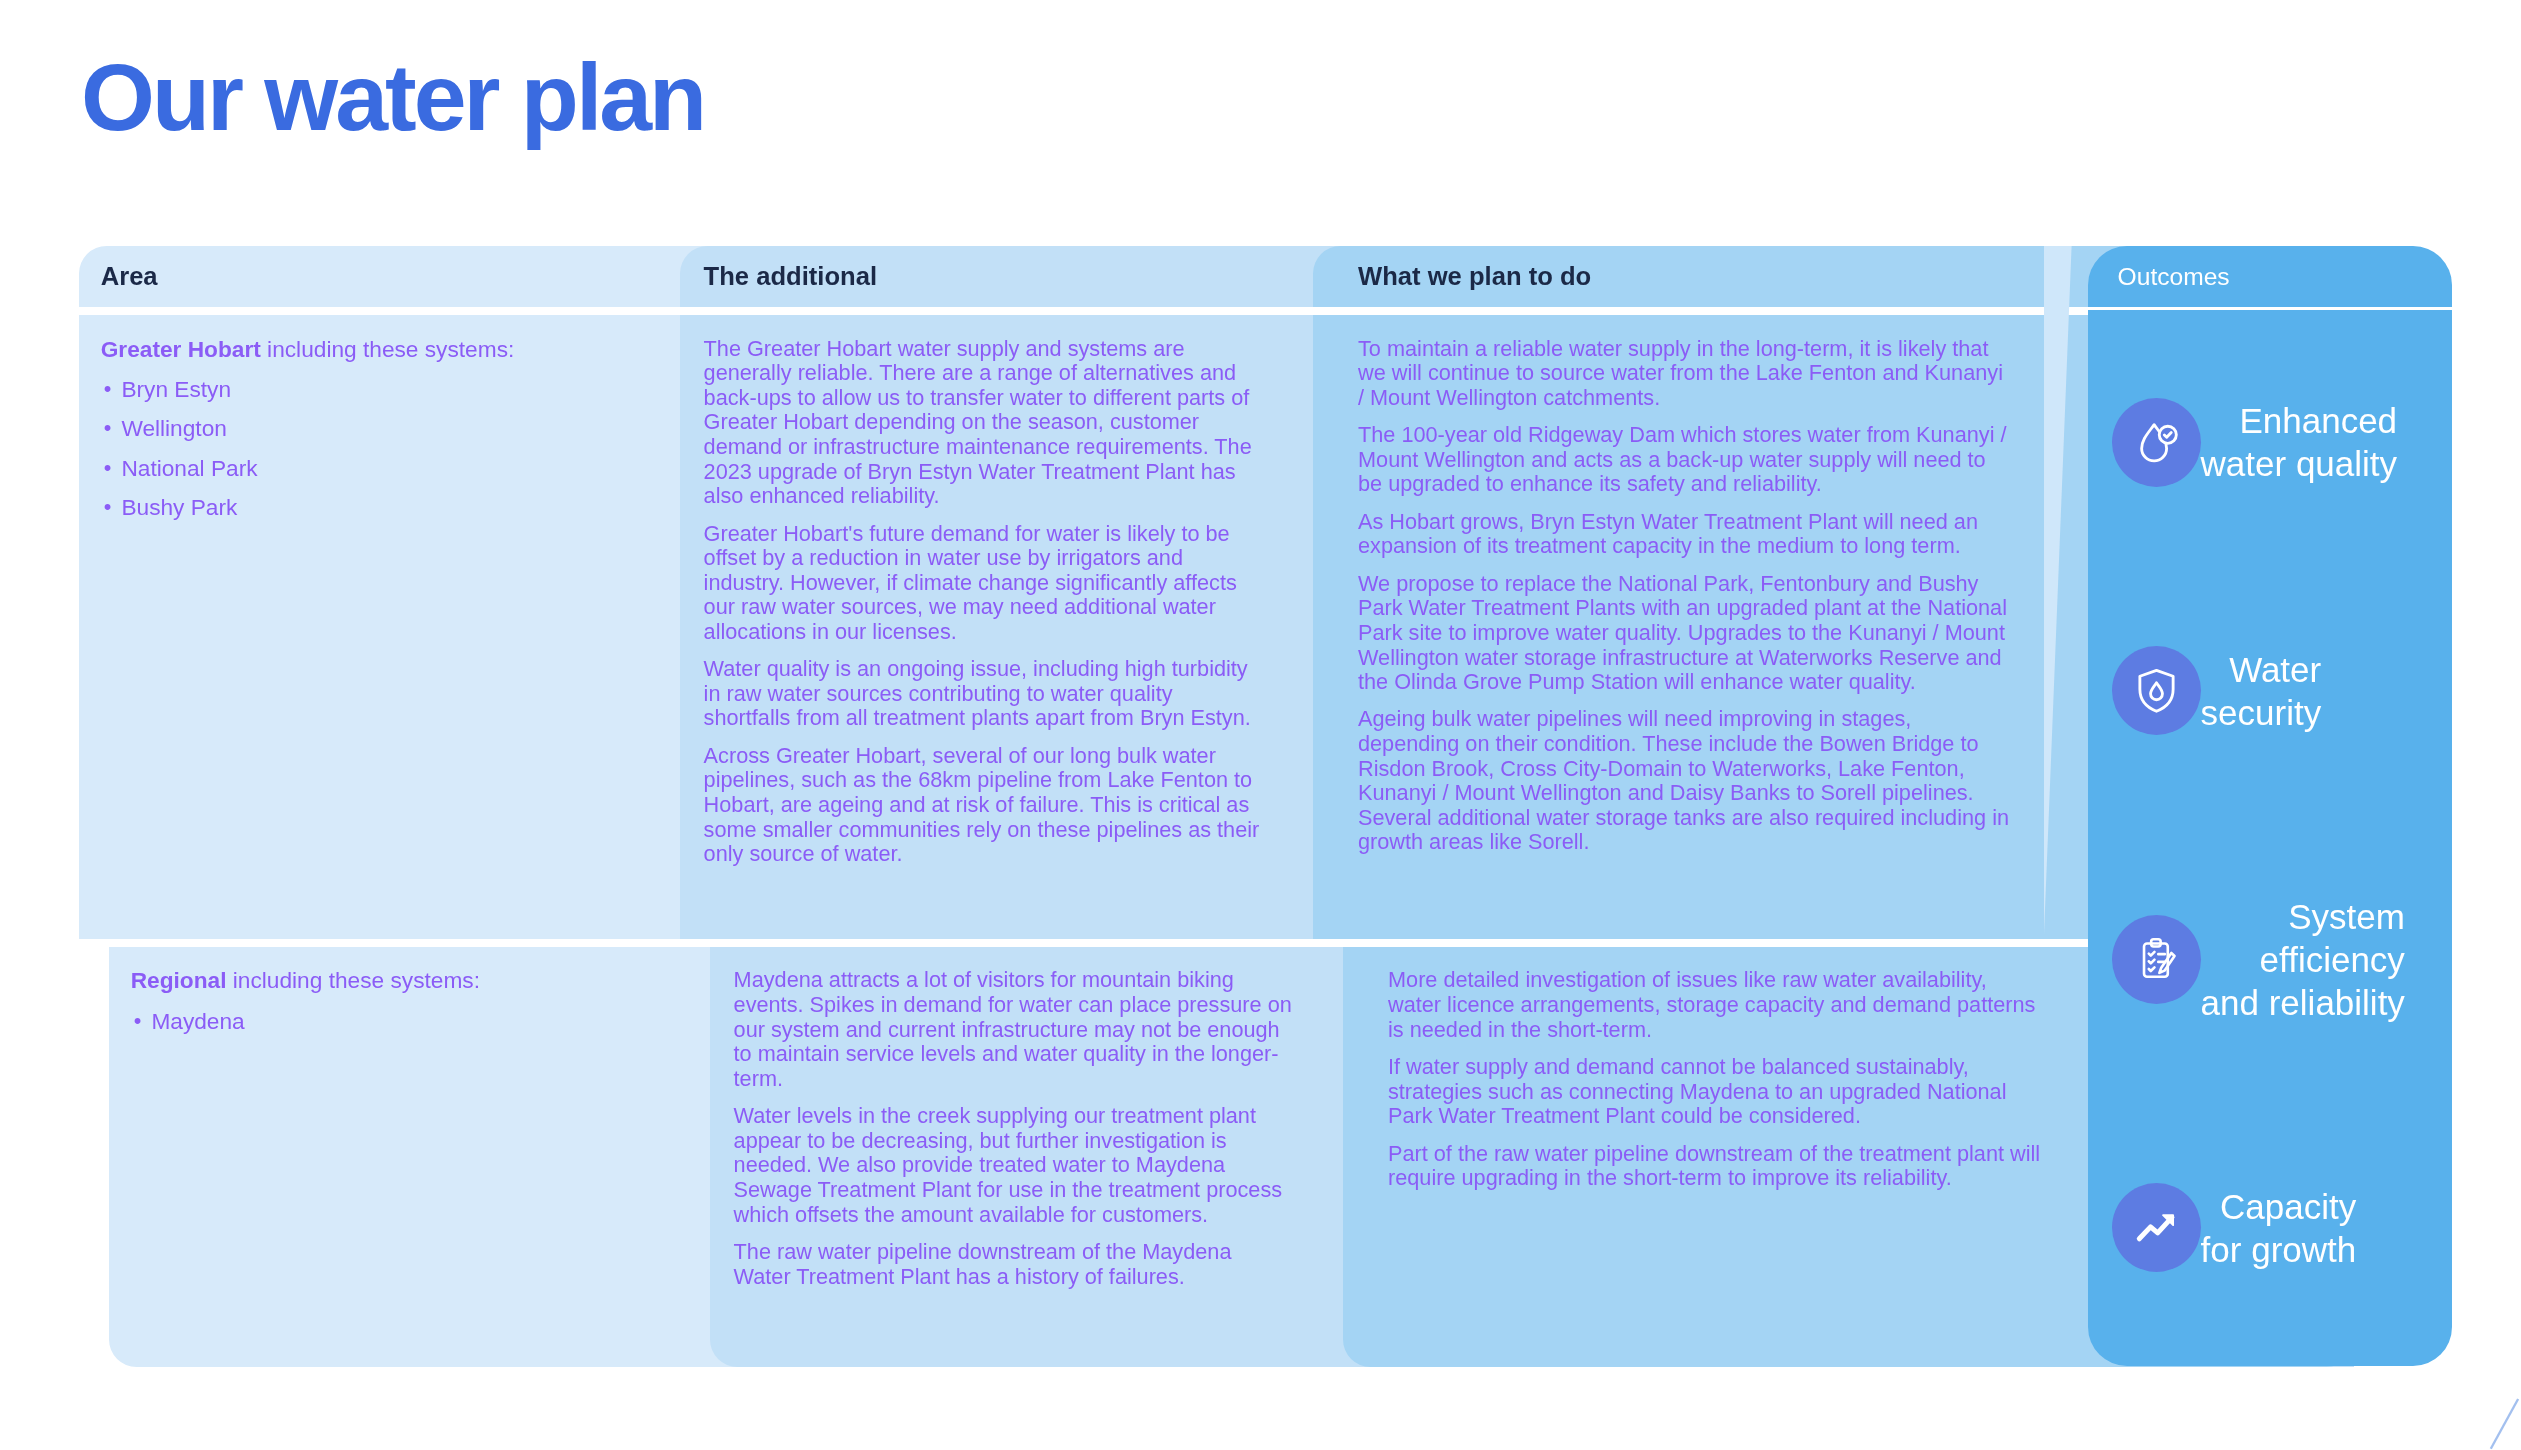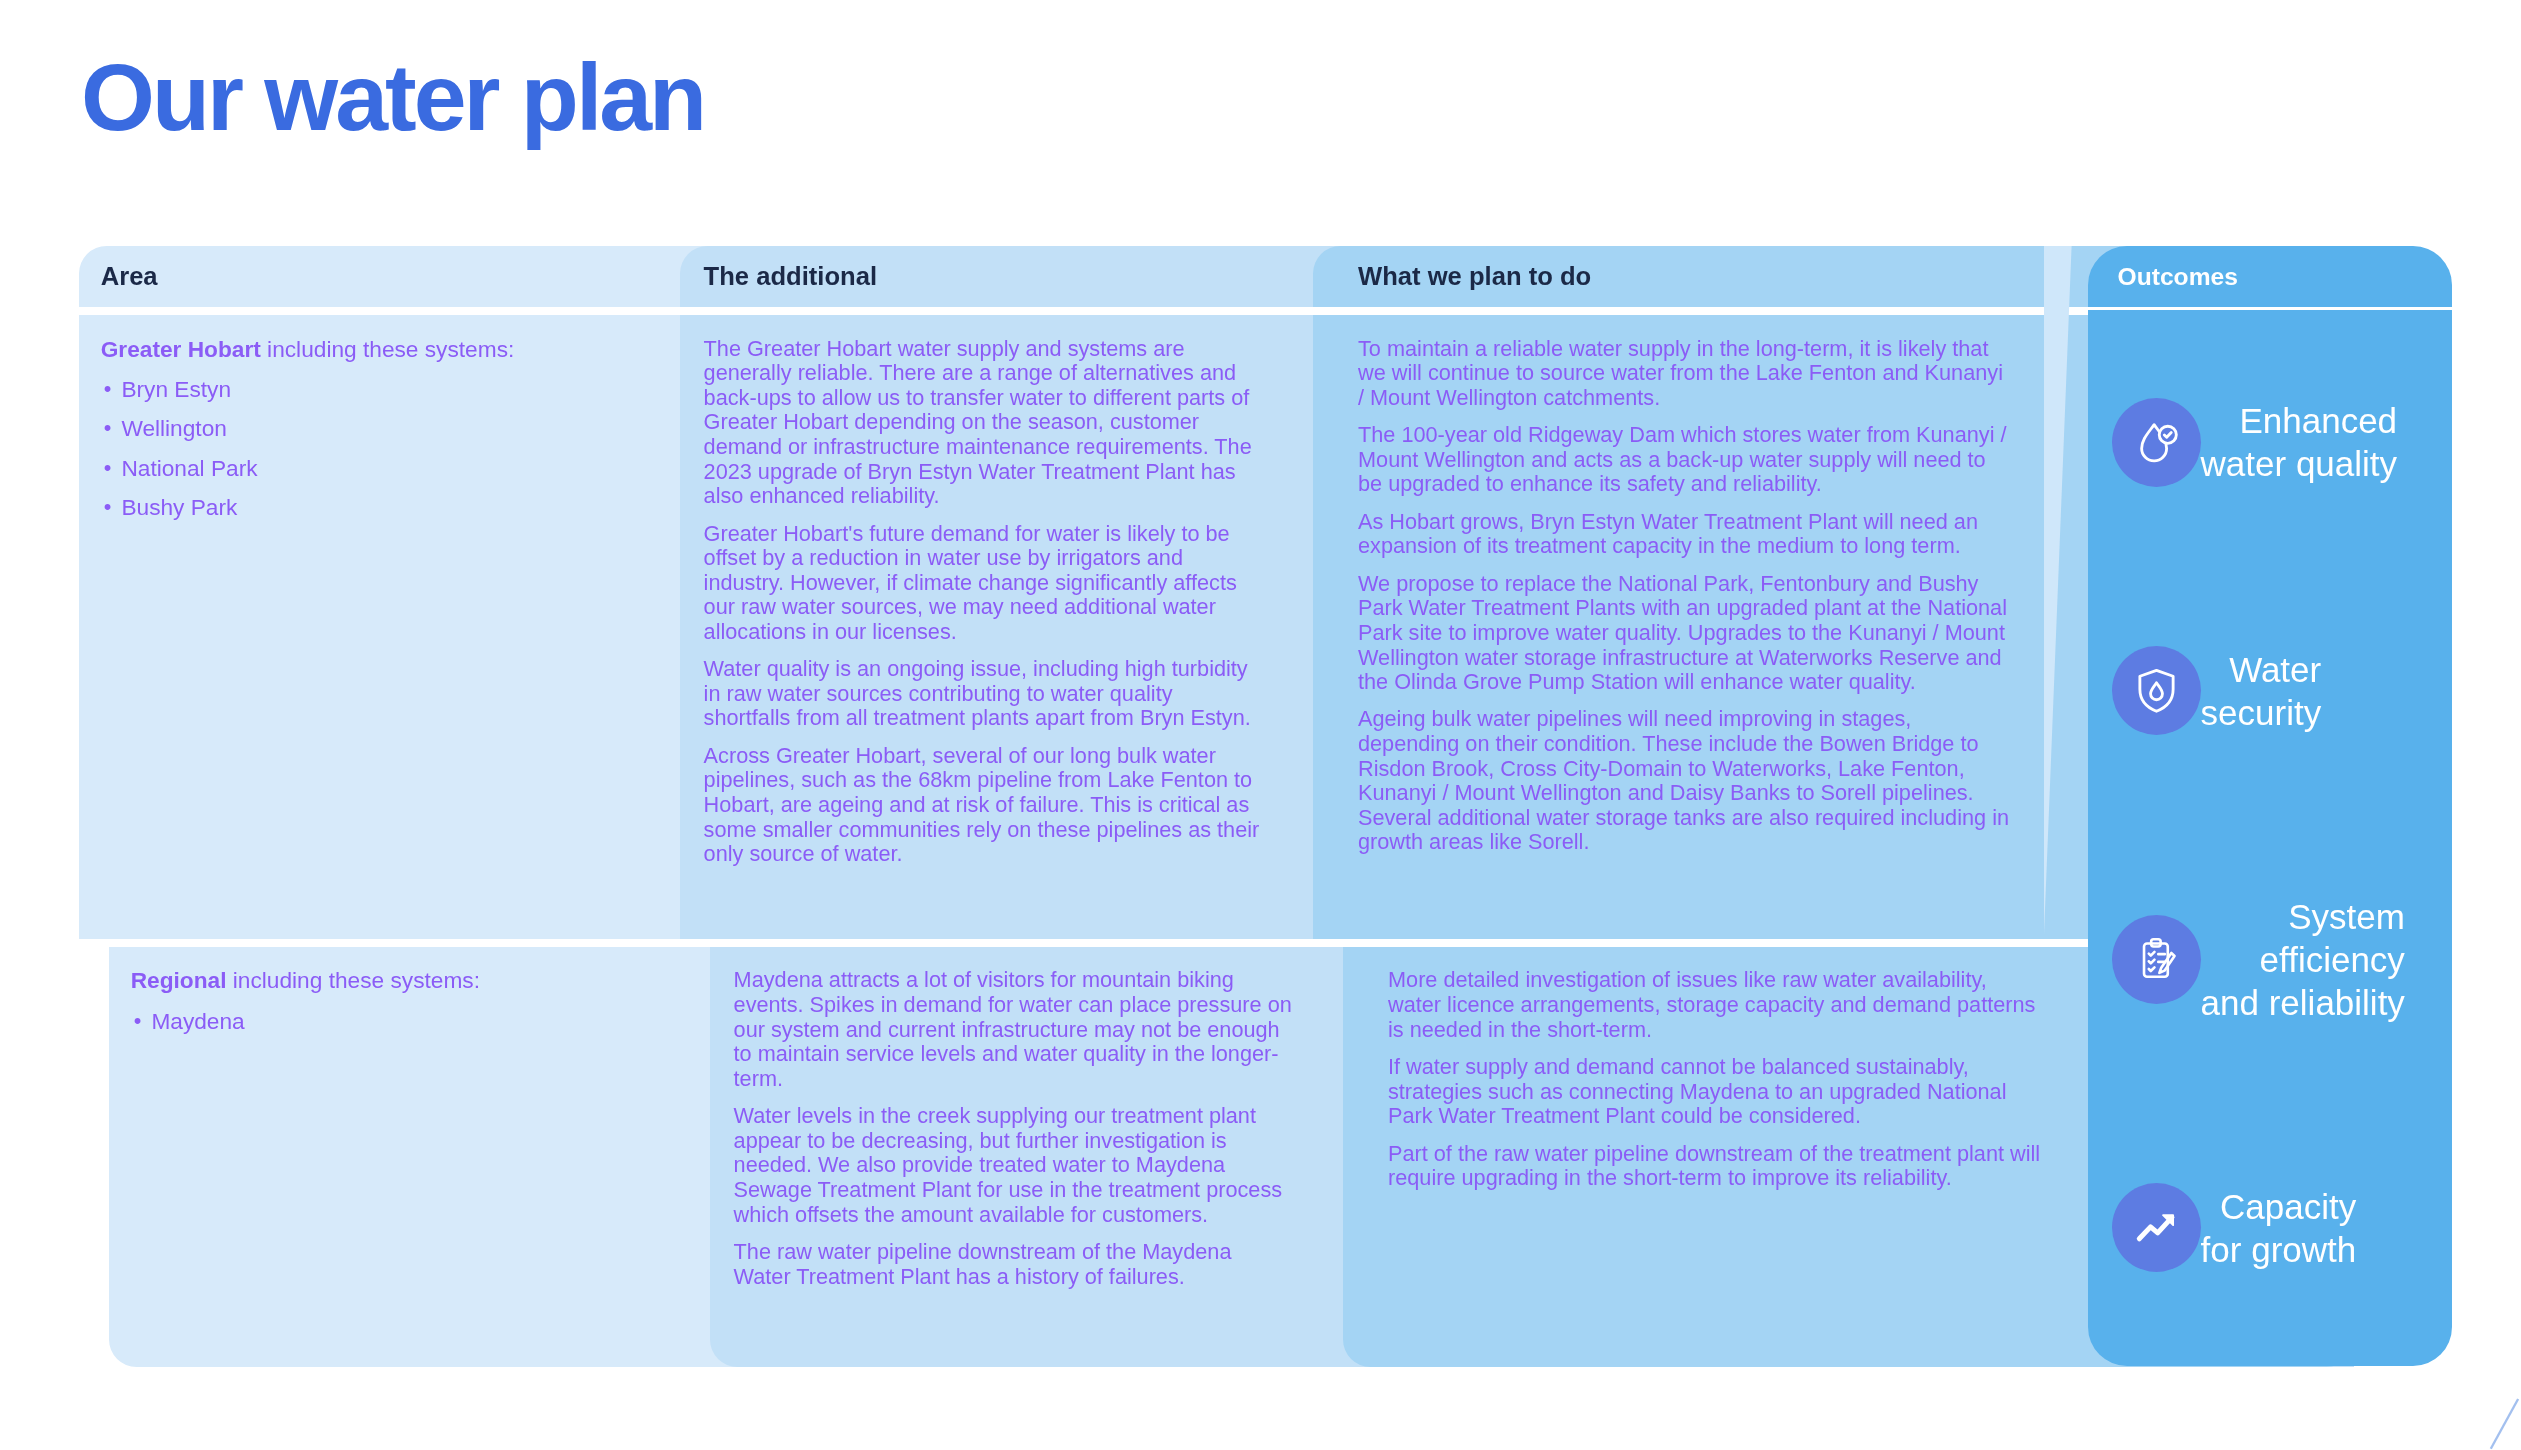--- a/index.html
+++ b/index.html
@@ -50,21 +50,21 @@
   }
   .corner-slash{position:absolute;left:2482px;top:1391px;}
   
   .outcomes{
     position:absolute;left:2088px;top:246px;width:364px;height:1120px;
     background:#58b1ec;border-radius:39px;color:#ffffff;
     display:flex;flex-direction:column;box-sizing:border-box;
   }
   .oc-header{
     height:61px;flex:0 0 61px;display:flex;align-items:center;
-    padding-left:29.6px;font-size:24.6px;font-weight:700;
+    padding-left:29.6px;font-size:24.6px;font-weight:400;
     border-bottom:3.9px solid #ffffff;
   }
   .oc-items{
     flex:1 1 auto;display:flex;flex-direction:column;justify-content:space-around;
     padding:7.9px 13.8px 13.8px 23.6px;
   }
   .oc-item{display:flex;align-items:center;gap:0;text-align:right;}
   .oc-icon{
     width:89px;height:89px;flex:0 0 89px;border-radius:50%;background:#5d7ce2;
     display:flex;align-items:center;justify-content:center;

